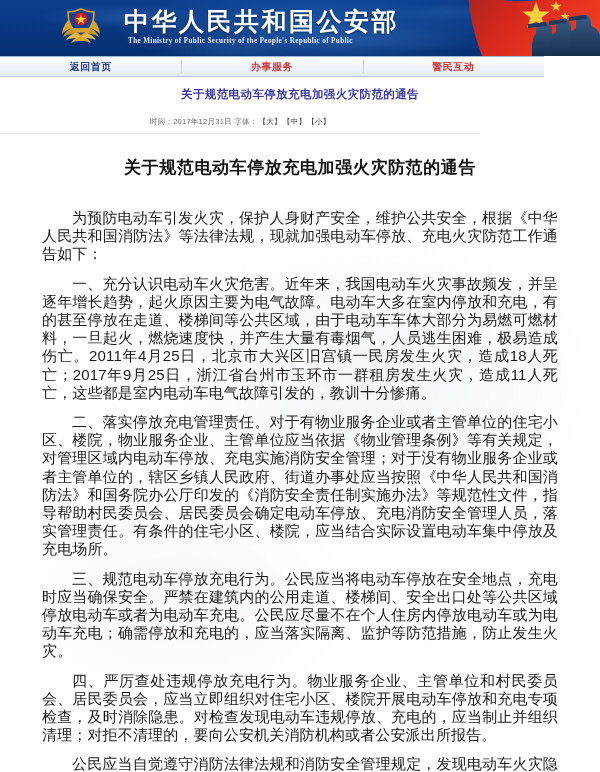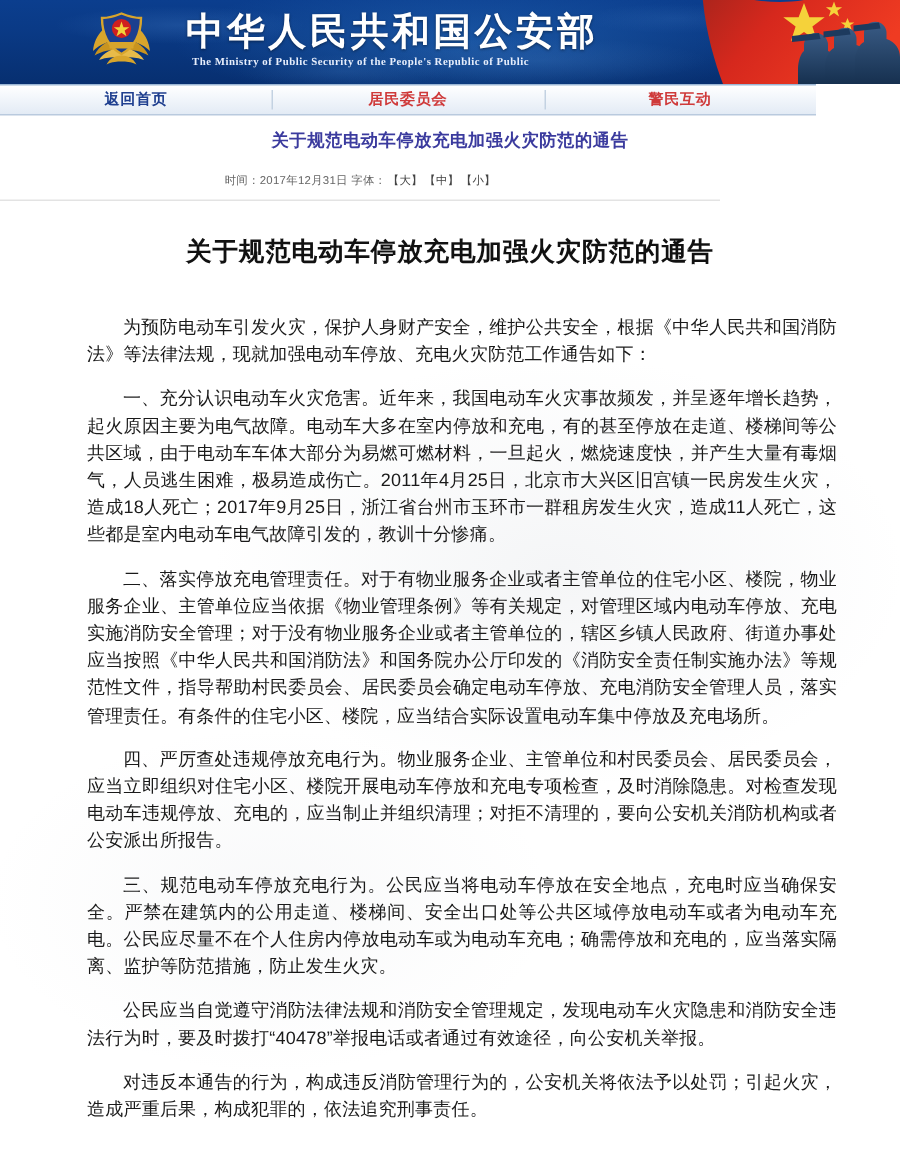--- a/index.html
+++ b/index.html
@@ -143,25 +143,25 @@
   .doc-title {
     text-align: center;
     font-size: 17px;
     font-weight: bold;
     color: #111111;
     letter-spacing: 0.6px;
     padding: 22px 0 30px;
     font-family: "Liberation Sans", "DejaVu Sans", sans-serif;
   }
   .para {
-    font-size: 12px;
+    font-size: 15px;
     line-height: 18.2px;
     color: #1a1a1a;
     text-indent: 2em;
-    margin: 0 0 11px 16px;
+    margin: 0 0 11px 0;
     text-align: justify;
     letter-spacing: 0.15px;
   }
 </style>
 </head>
 <body>
 
 <div class="banner">
   <div class="texture"></div>
 
@@ -215,21 +215,21 @@
       </g>
     </svg>
   </div>
 </div>
 
 <div class="navbar">
   <div class="nav-item blue">
     <span>返回首页</span>
   </div>
   <div class="nav-item red">
-    <span>居民委员会</span>
+    <span>办事服务</span>
   </div>
   <div class="nav-item red">
     <span>警民互动</span>
   </div>
 </div>
 
 <div class="headline-strip">
   <span class="txt">关于规范电动车停放充电加强火灾防范的通告</span>
 </div>
 
@@ -239,18 +239,18 @@
     <span>字体：</span><span class="sz">【大】</span><span class="sz">【中】</span><span class="sz">【小】</span>
   </span>
 </div>
 
 <div class="doc">
   <div class="doc-title">关于规范电动车停放充电加强火灾防范的通告</div>
 
   <p class="para">为预防电动车引发火灾，保护人身财产安全，维护公共安全，根据《中华人民共和国消防法》等法律法规，现就加强电动车停放、充电火灾防范工作通告如下：</p>
   <p class="para">一、充分认识电动车火灾危害。近年来，我国电动车火灾事故频发，并呈逐年增长趋势，起火原因主要为电气故障。电动车大多在室内停放和充电，有的甚至停放在走道、楼梯间等公共区域，由于电动车车体大部分为易燃可燃材料，一旦起火，燃烧速度快，并产生大量有毒烟气，人员逃生困难，极易造成伤亡。2011年4月25日，北京市大兴区旧宫镇一民房发生火灾，造成18人死亡；2017年9月25日，浙江省台州市玉环市一群租房发生火灾，造成11人死亡，这些都是室内电动车电气故障引发的，教训十分惨痛。</p>
   <p class="para">二、落实停放充电管理责任。对于有物业服务企业或者主管单位的住宅小区、楼院，物业服务企业、主管单位应当依据《物业管理条例》等有关规定，对管理区域内电动车停放、充电实施消防安全管理；对于没有物业服务企业或者主管单位的，辖区乡镇人民政府、街道办事处应当按照《中华人民共和国消防法》和国务院办公厅印发的《消防安全责任制实施办法》等规范性文件，指导帮助村民委员会、居民委员会确定电动车停放、充电消防安全管理人员，落实管理责任。有条件的住宅小区、楼院，应当结合实际设置电动车集中停放及充电场所。</p>
+  <p class="para">三、规范电动车停放充电行为。公民应当将电动车停放在安全地点，充电时应当确保安全。严禁在建筑内的公用走道、楼梯间、安全出口处等公共区域停放电动车或者为电动车充电。公民应尽量不在个人住房内停放电动车或为电动车充电；确需停放和充电的，应当落实隔离、监护等防范措施，防止发生火灾。</p>
   <p class="para">四、严厉查处违规停放充电行为。物业服务企业、主管单位和村民委员会、居民委员会，应当立即组织对住宅小区、楼院开展电动车停放和充电专项检查，及时消除隐患。对检查发现电动车违规停放、充电的，应当制止并组织清理；对拒不清理的，要向公安机关消防机构或者公安派出所报告。</p>
-  <p class="para">三、规范电动车停放充电行为。公民应当将电动车停放在安全地点，充电时应当确保安全。严禁在建筑内的公用走道、楼梯间、安全出口处等公共区域停放电动车或者为电动车充电。公民应尽量不在个人住房内停放电动车或为电动车充电；确需停放和充电的，应当落实隔离、监护等防范措施，防止发生火灾。</p>
   <p class="para">公民应当自觉遵守消防法律法规和消防安全管理规定，发现电动车火灾隐患和消防安全违法行为时，要及时拨打“40478”举报电话或者通过有效途径，向公安机关举报。</p>
   <p class="para">对违反本通告的行为，构成违反消防管理行为的，公安机关将依法予以处罚；引起火灾，造成严重后果，构成犯罪的，依法追究刑事责任。</p>
 
 </div>
 
 </body></html>

